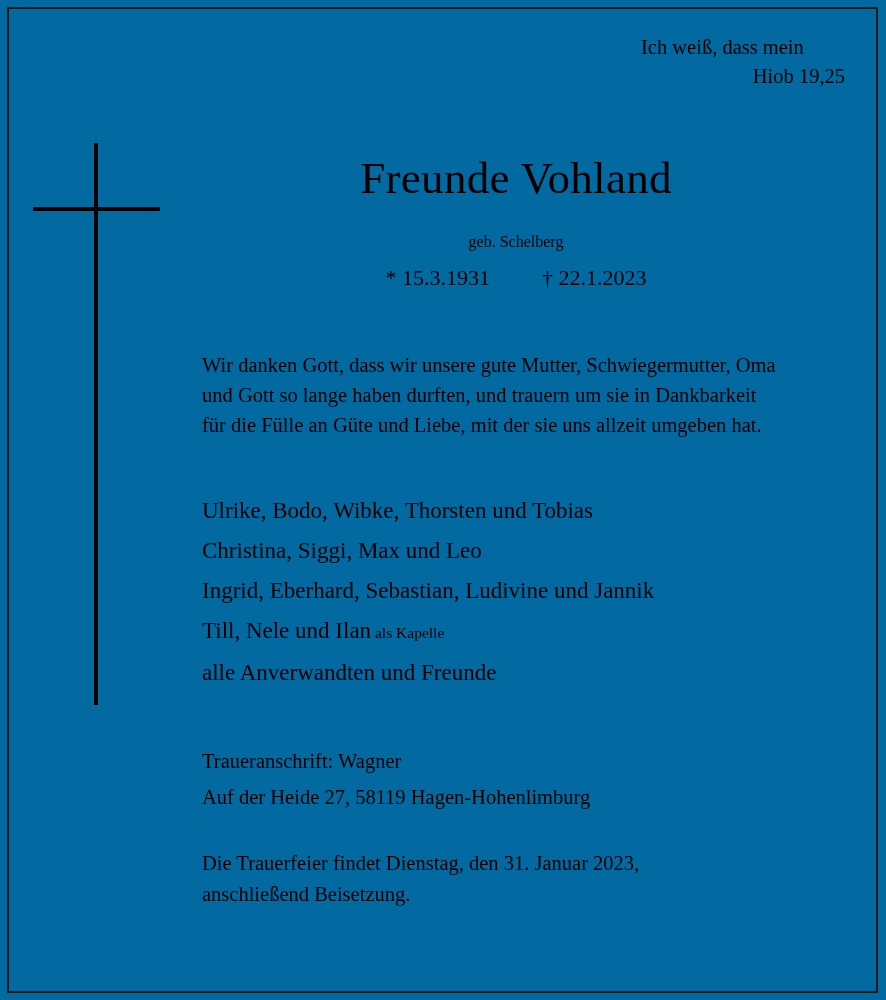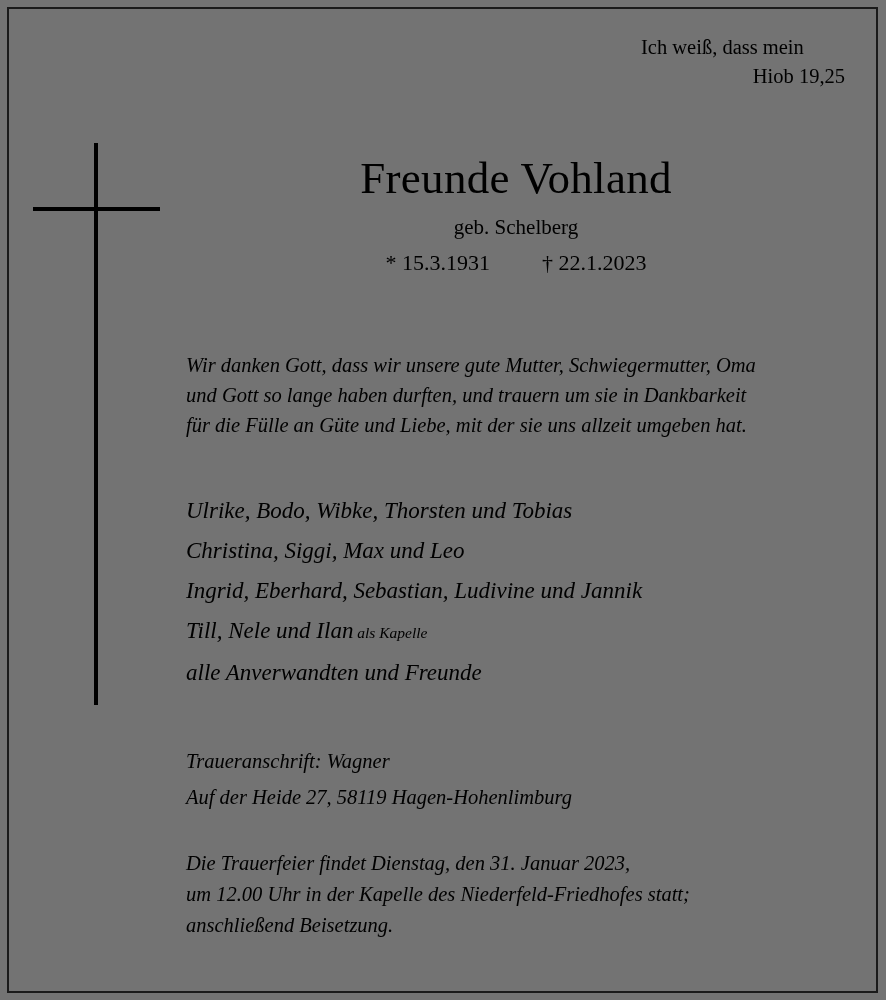--- a/index.html
+++ b/index.html
@@ -11,21 +11,21 @@
   body {
     font-family: "Liberation Serif", "DejaVu Serif", serif;
     color: #000000;
   }
 
   .notice {
     position: relative;
     width: 886px;
     height: 1000px;
     box-sizing: border-box;
-    background: #737373;
+    background: #0369a1;
     overflow: hidden;
   }
 
   
   .frame {
     position: absolute;
     left: 7px;
     top: 7px;
     width: 871px;
     height: 986px;
@@ -79,39 +79,38 @@
     text-align: center;
   }
   .deceased-name {
     font-size: 45px;
     line-height: 52px;
     font-weight: normal;
     letter-spacing: 0.3px;
     margin: 0;
   }
   .maiden-name {
-    font-size: 21px;
+    font-size: 16px;
     line-height: 28px;
-    margin-top: 9px;
+    margin-top: 24px;
   }
   .dates {
     font-size: 22px;
     line-height: 30px;
     margin-top: 7px;
   }
   .date-born { margin-right: 52px; white-space: nowrap; }
   .date-died { white-space: nowrap; }
 
   
   .body-col {
     position: absolute;
-    left: 186px;
+    left: 202px;
     top: 350px;
     width: 672px;
-    font-style: italic;
   }
 
   .tribute {
     font-size: 20.5px;
     line-height: 30px;
     margin: 0;
   }
   .tribute div { white-space: nowrap; }
 
   .mourners {
@@ -187,18 +186,17 @@
       </div>
     </div>
 
     <div class="contact">
       <div>Traueranschrift: Wagner</div>
       <div>Auf der Heide 27, 58119 Hagen-Hohenlimburg</div>
     </div>
 
     <div class="service">
       <div>Die Trauerfeier findet Dienstag, den 31. Januar 2023,</div>
-      <div>um 12.00 Uhr in der Kapelle des Niederfeld-Friedhofes statt;</div>
       <div>anschließend Beisetzung.</div>
     </div>
 
   </div>
 </div>
 
 </body></html>

